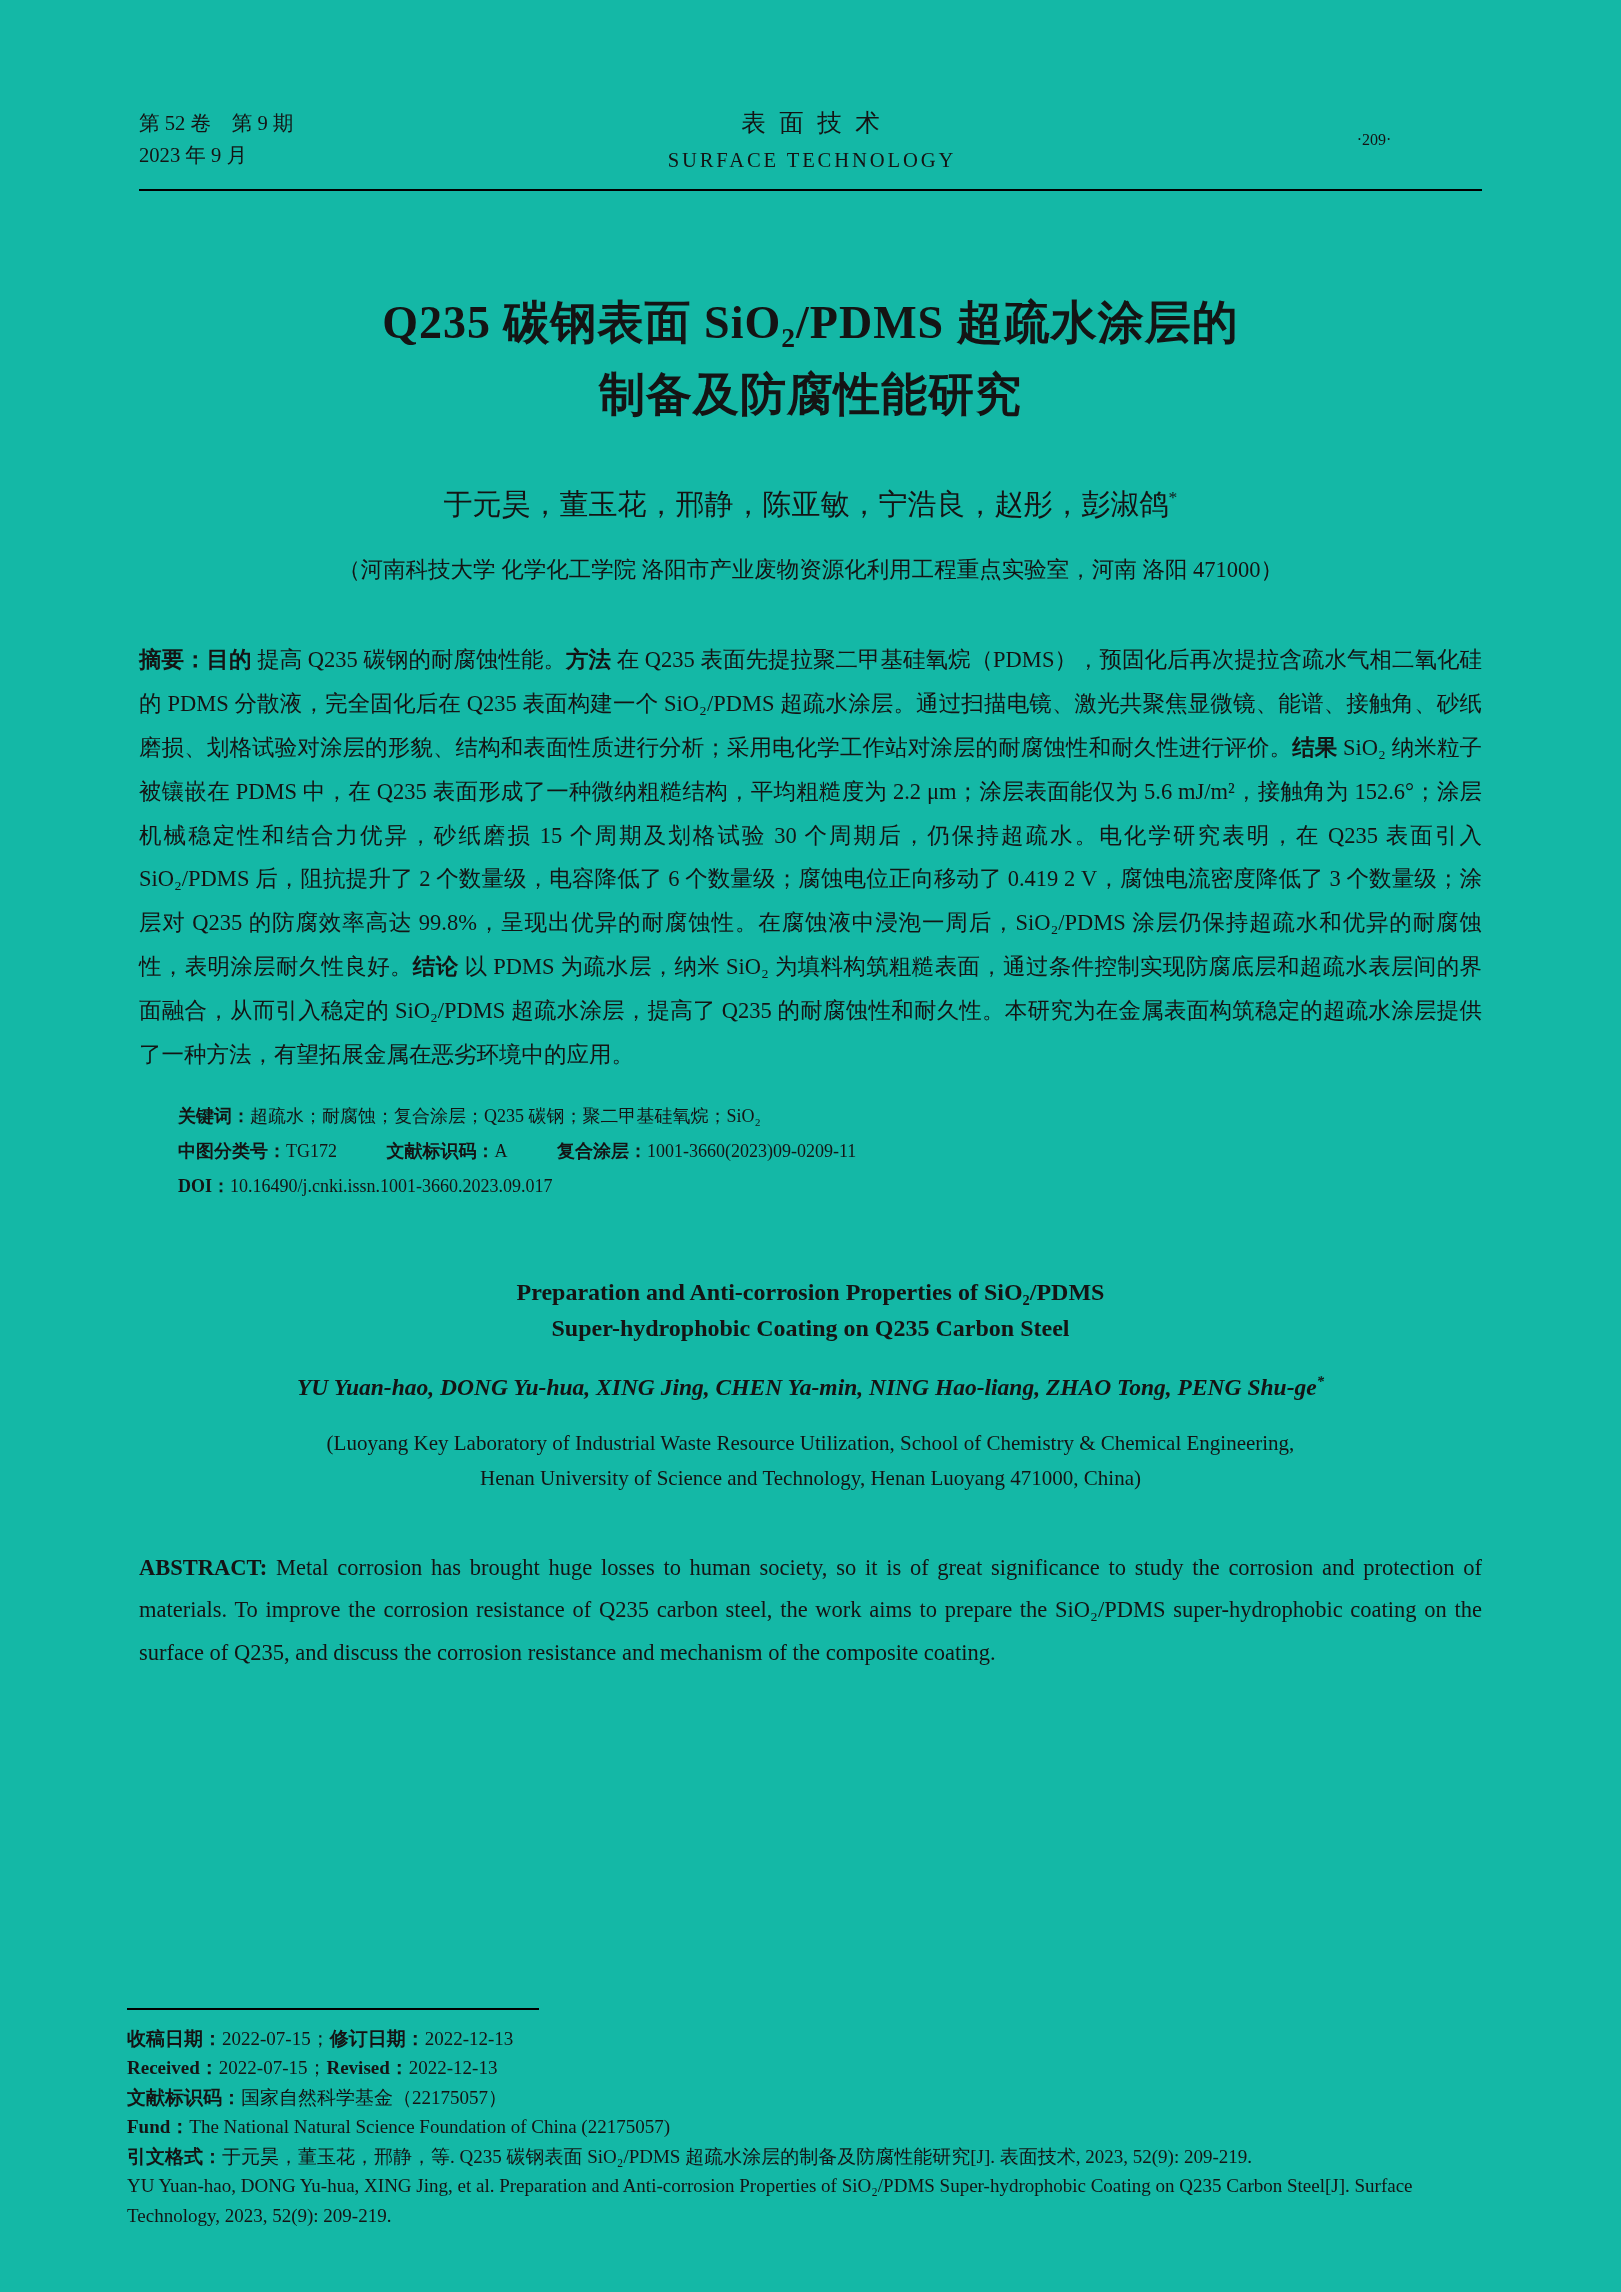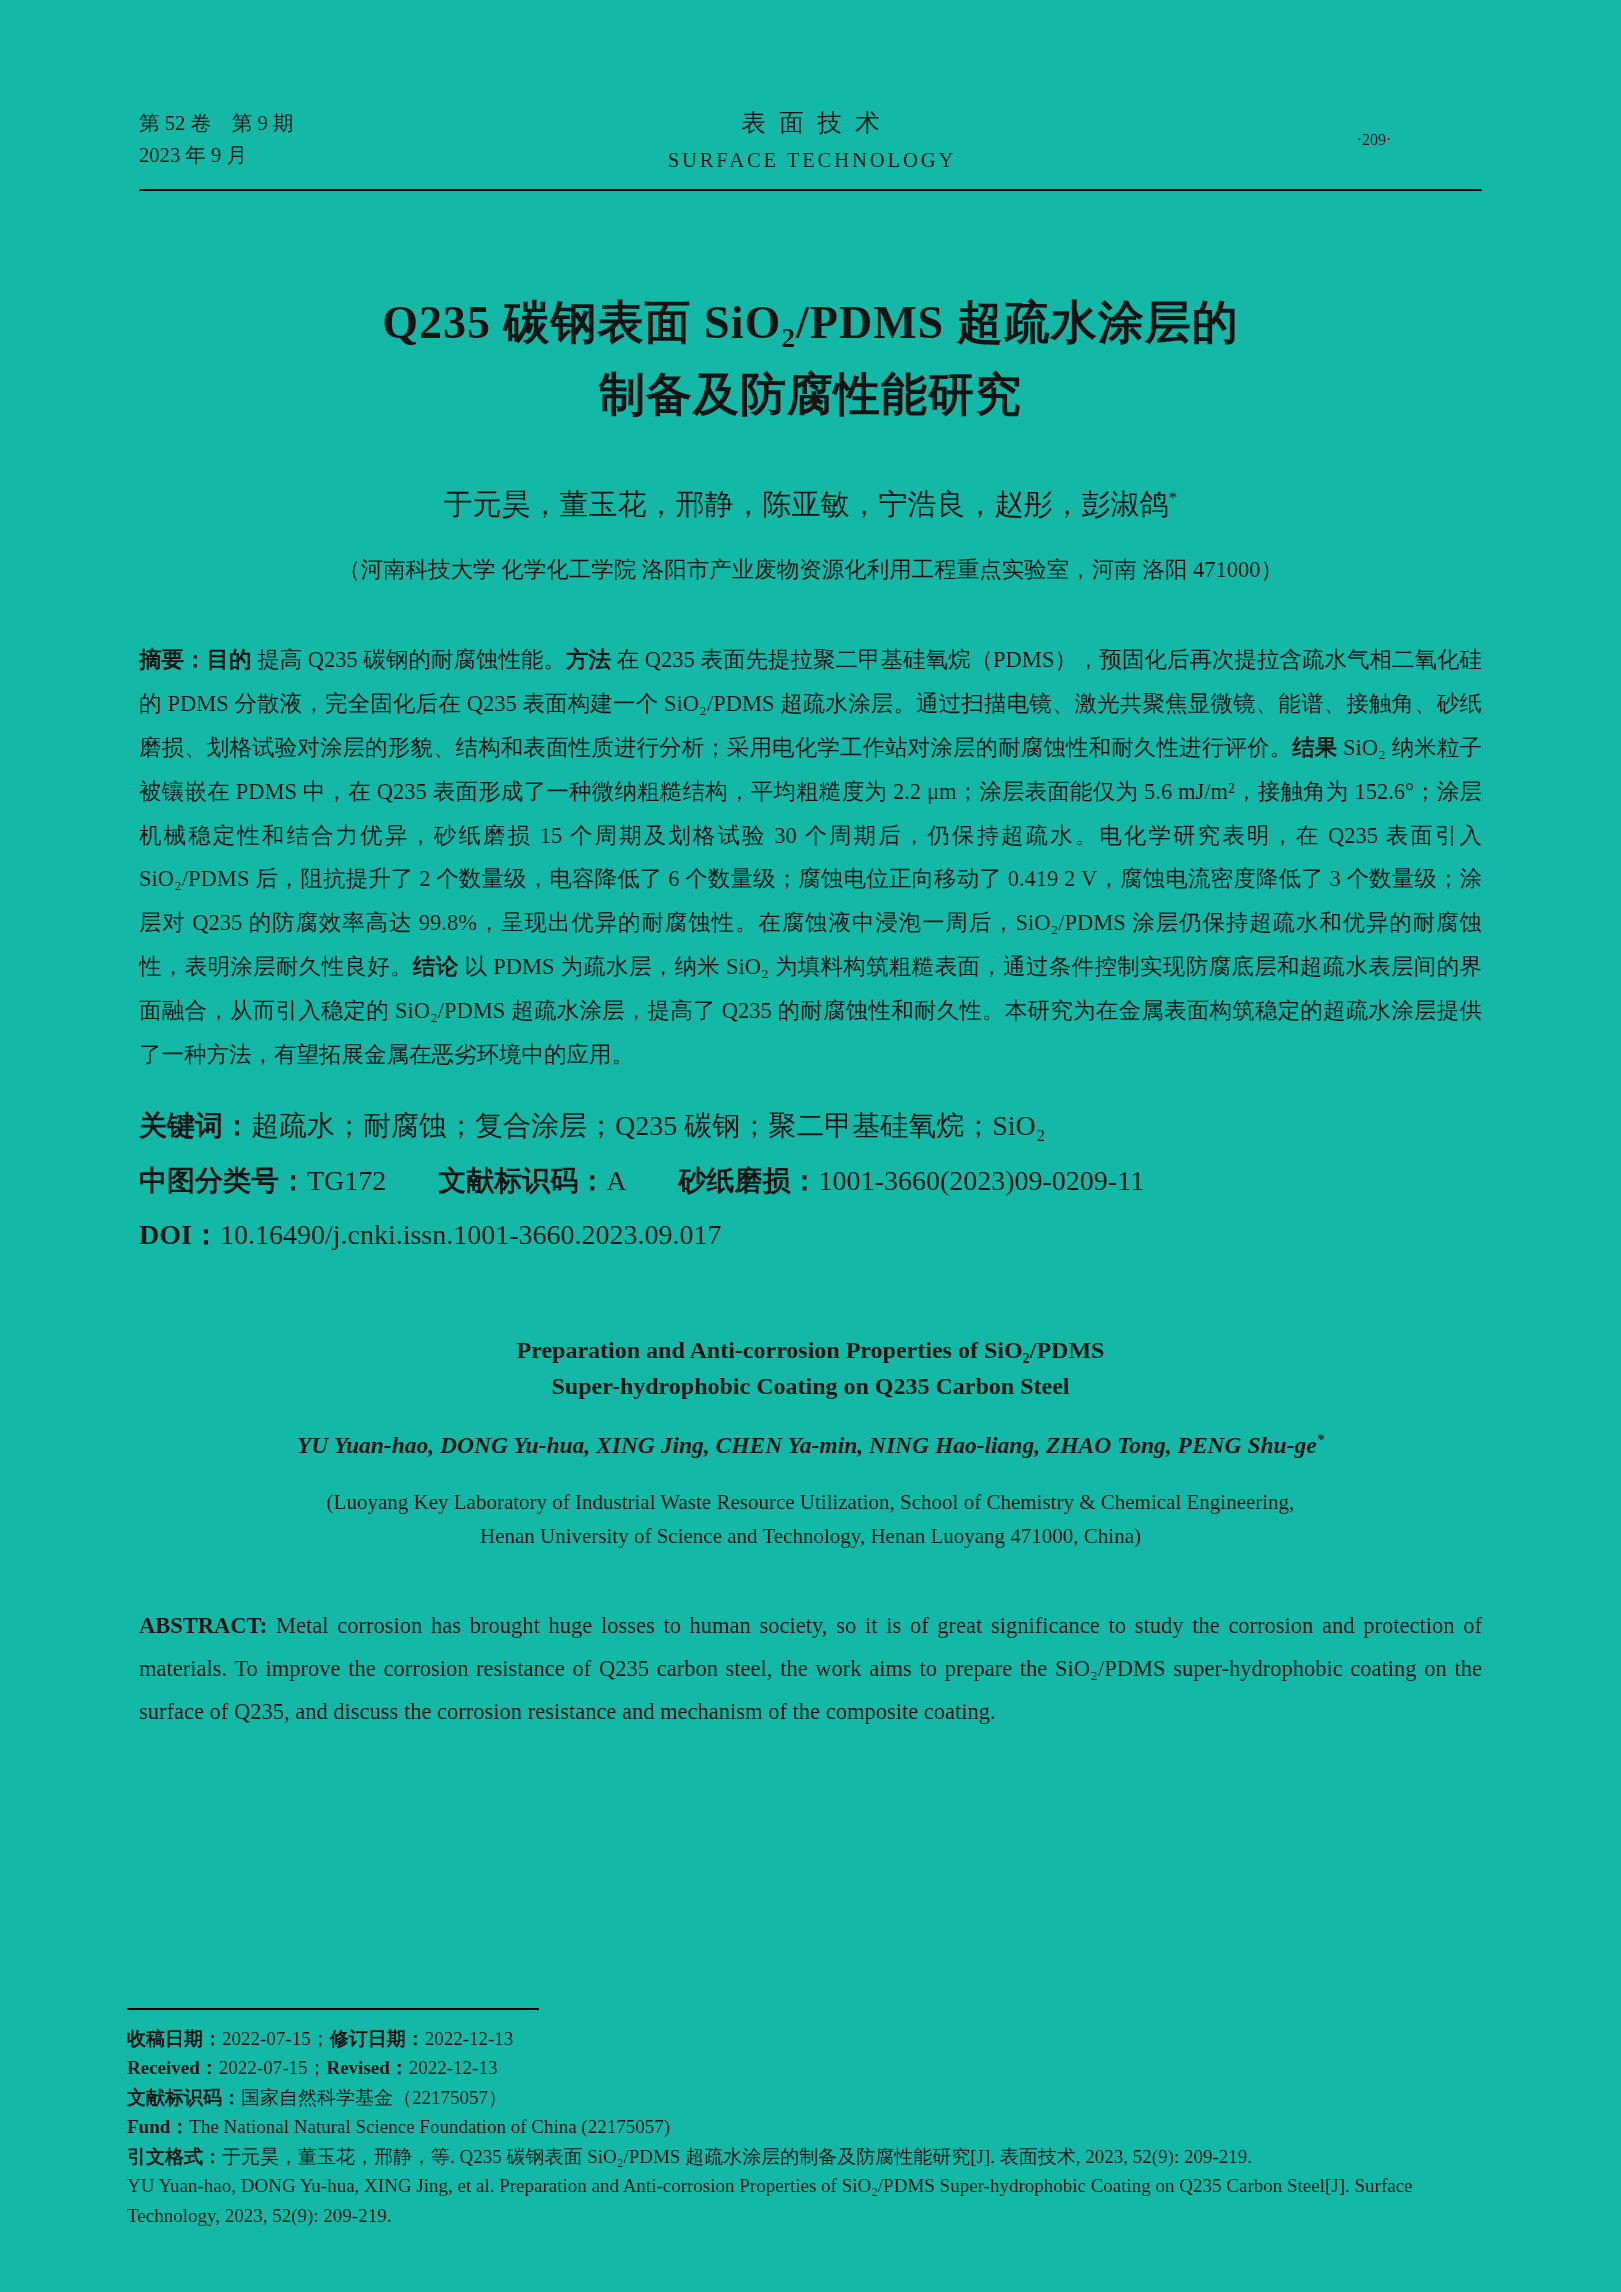--- a/index.html
+++ b/index.html
@@ -25,21 +25,21 @@
   .header-rule { border: none; border-top: 2.9px solid #000; margin: 12.7px 0 0 0; }
   
   .title-cn { margin-top: 96px; text-align: center; font-size: 46px; font-weight: 700; line-height: 1.55; letter-spacing: 1px; }
   .authors-cn { margin-top: 55px; text-align: center; font-size: 29px; }
   .authors-cn sup { font-size: 17.6px; }
   .affil-cn { margin-top: 29px; text-align: center; font-size: 22.5px; }
   
   .abstract { margin-top: 53px; font-size: 22.5px; line-height: 1.95; text-align: justify; }
   .hei { font-family: "Liberation Sans", "DejaVu Sans", sans-serif; font-weight: 700; }
   .bold-serif { font-weight: 700; }
-  .meta-line { font-size: 28px; line-height: 1.95; text-align: justify; }
+  .meta-line { font-size: 18px; line-height: 1.95; text-align: justify; margin-left: 39px; }
   .clc-group { margin-right: 45px; white-space: nowrap; }
   
   .title-en { margin-top: 69px; text-align: center; font-size: 24px; font-weight: 700; line-height: 1.5; }
   .authors-en { margin-top: 27.4px; text-align: center; font-size: 23.5px; font-style: italic; font-weight: 700; }
   .authors-en sup { font-size: 14.7px; }
   .affil-en { margin-top: 25.5px; text-align: center; font-size: 21px; line-height: 1.65; }
   .abstract-en { margin-top: 51px; font-size: 22.5px; line-height: 1.9; text-align: justify; }
   
   .footnote { position: absolute; left: 127px; right: 131px; bottom: 63px; font-size: 19px; line-height: 1.55; }
   .footnote-rule { border: none; border-top: 2px solid #000; width: 412px; margin: 0 0 13.7px 0; }
@@ -76,21 +76,21 @@
   <p class="abstract">
     <span class="hei">摘要：</span><span class="hei">目的</span><span> 提高 Q235 碳钢的耐腐蚀性能。</span><span class="hei">方法</span><span> 在 Q235 表面先提拉聚二甲基硅氧烷（PDMS），预固化后再次提拉含疏水气相二氧化硅的 PDMS 分散液，完全固化后在 Q235 表面构建一个 SiO₂/PDMS 超疏水涂层。通过扫描电镜、激光共聚焦显微镜、能谱、接触角、砂纸磨损、划格试验对涂层的形貌、结构和表面性质进行分析；采用电化学工作站对涂层的耐腐蚀性和耐久性进行评价。</span><span class="hei">结果</span><span> SiO₂ 纳米粒子被镶嵌在 PDMS 中，在 Q235 表面形成了一种微纳粗糙结构，平均粗糙度为 2.2 μm；涂层表面能仅为 5.6 mJ/m²，接触角为 152.6°；涂层机械稳定性和结合力优异，砂纸磨损 15 个周期及划格试验 30 个周期后，仍保持超疏水。电化学研究表明，在 Q235 表面引入 SiO₂/PDMS 后，阻抗提升了 2 个数量级，电容降低了 6 个数量级；腐蚀电位正向移动了 0.419 2 V，腐蚀电流密度降低了 3 个数量级；涂层对 Q235 的防腐效率高达 99.8%，呈现出优异的耐腐蚀性。在腐蚀液中浸泡一周后，SiO₂/PDMS 涂层仍保持超疏水和优异的耐腐蚀性，表明涂层耐久性良好。</span><span class="hei">结论</span><span> 以 PDMS 为疏水层，纳米 SiO₂ 为填料构筑粗糙表面，通过条件控制实现防腐底层和超疏水表层间的界面融合，从而引入稳定的 SiO₂/PDMS 超疏水涂层，提高了 Q235 的耐腐蚀性和耐久性。本研究为在金属表面构筑稳定的超疏水涂层提供了一种方法，有望拓展金属在恶劣环境中的应用。</span>
   </p>
 
   <div class="meta-line">
     <span class="hei">关键词：</span><span>超疏水；耐腐蚀；复合涂层；Q235 碳钢；聚二甲基硅氧烷；SiO₂</span>
   </div>
   <div class="meta-line">
     <span class="clc-group"><span class="hei">中图分类号：</span><span>TG172</span></span>
     <span class="clc-group"><span class="hei">文献标识码：</span><span>A</span></span>
-    <span class="clc-group"><span class="hei">砂纸磨损：</span><span>1001-3660(2023)09-0209-11</span></span>
+    <span class="clc-group"><span class="hei">复合涂层：</span><span>1001-3660(2023)09-0209-11</span></span>
   </div>
   <div class="meta-line">
     <span class="bold-serif">DOI：</span><span>10.16490/j.cnki.issn.1001-3660.2023.09.017</span>
   </div>
 
   <h2 class="title-en" style="margin-bottom:0;">
     <div>Preparation and Anti-corrosion Properties of SiO₂/PDMS</div>
     <div>Super-hydrophobic Coating on Q235 Carbon Steel</div>
   </h2>
   <div class="authors-en">

